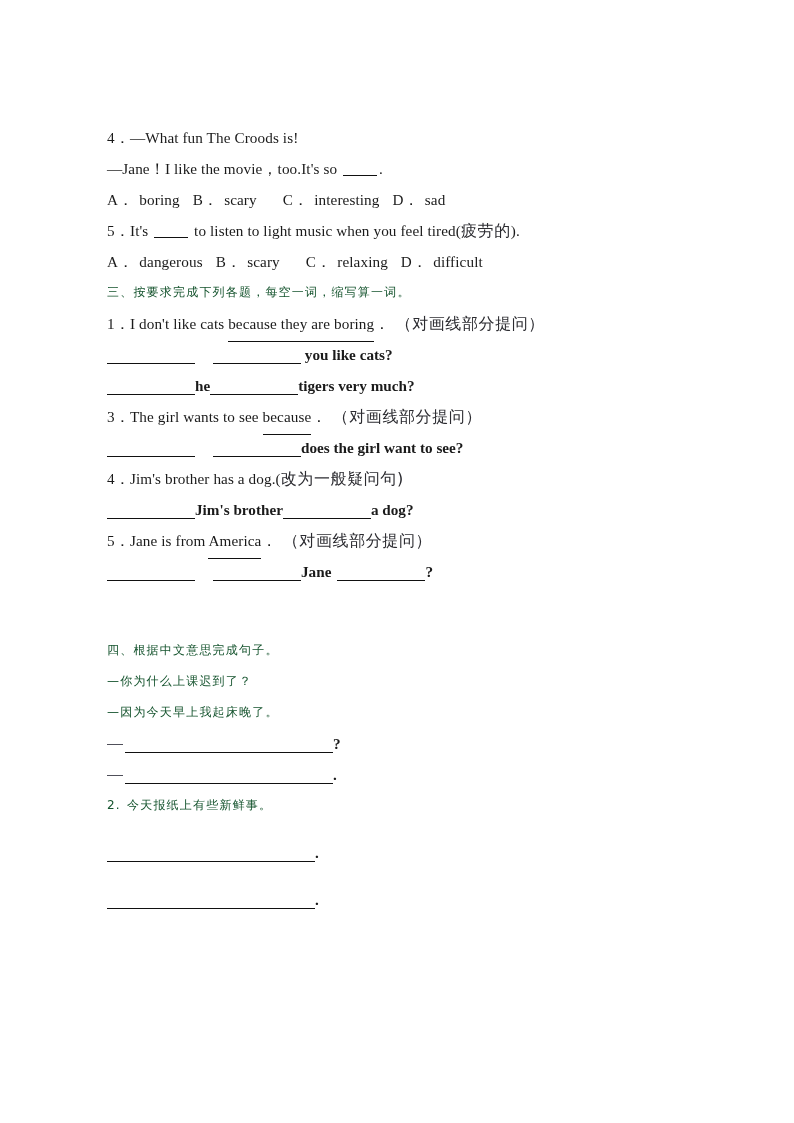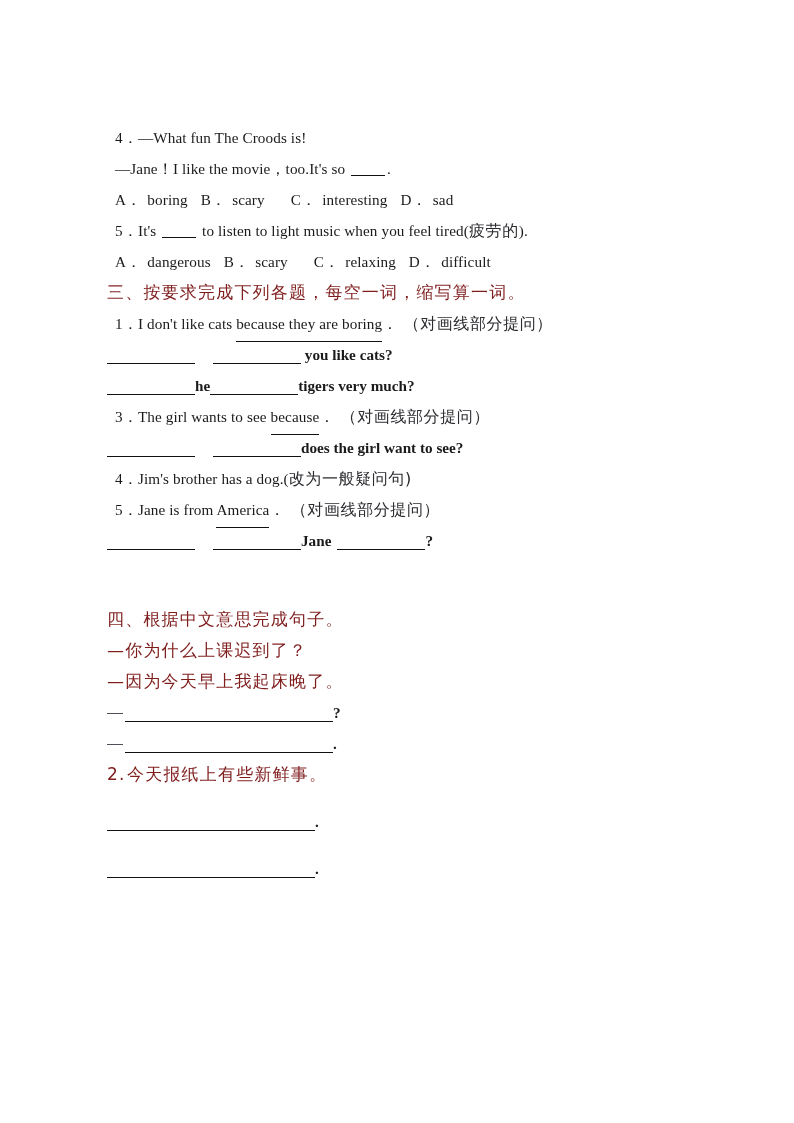--- a/index.html
+++ b/index.html
@@ -31,26 +31,25 @@
   
   .line {
     height: 31px;
     line-height: 31px;
     font-size: 15.2px;
     white-space: nowrap;
     letter-spacing: 0.1px;
   }
   .line.en {
     font-family: "Liberation Serif", "DejaVu Serif", serif;
-    margin-left: 8px;
   }
   .cn {
     font-family: "DejaVu Sans", "Liberation Sans", sans-serif;
-    font-size: 17px;
-    color: #7f1d1d;
+    font-size: 12px;
+    color: #14532d;
     letter-spacing: 1.2px;
   }
   .cn-inline {
     font-family: "DejaVu Sans", "Liberation Sans", sans-serif;
     font-size: 16px;
     color: #2b2b30;
     letter-spacing: 0.6px;
   }
   .num {
     display: inline-block;
@@ -147,20 +146,23 @@
     <div class="line en">
       <span class="num">3．</span><span>The girl wants to see </span><span class="ul">because</span><span>．</span><span class="sp"></span><span class="cn-inline">（对画线部分提问）</span>
     </div>
     <div class="blankline">
       <span class="bl bl-w1"></span><span class="bl-gap"></span><span class="bl bl-w1"></span><span class="trailing">does the girl want to see?</span>
     </div>
 
     <div class="line en">
       <span class="num">4．</span><span>Jim's brother has a dog.(</span><span class="cn-inline">改为一般疑问句)</span>
     </div>
+    <div class="blankline">
+      <span class="bl bl-w1"></span><span class="trailing">Jim's brother</span><span class="bl bl-w1"></span><span class="trailing">a dog?</span>
+    </div>
 
     <div class="line en">
       <span class="num">5．</span><span>Jane is from </span><span class="ul">America</span><span>．</span><span class="sp"></span><span class="cn-inline">（对画线部分提问）</span>
     </div>
     <div class="blankline">
       <span class="bl bl-w1"></span><span class="bl-gap"></span><span class="bl bl-w1"></span><span class="trailing">Jane</span><span class="sp"></span><span class="bl bl-w1"></span><span class="trailing">?</span>
     </div>
 
     <div class="spacer-lg"></div>
 

